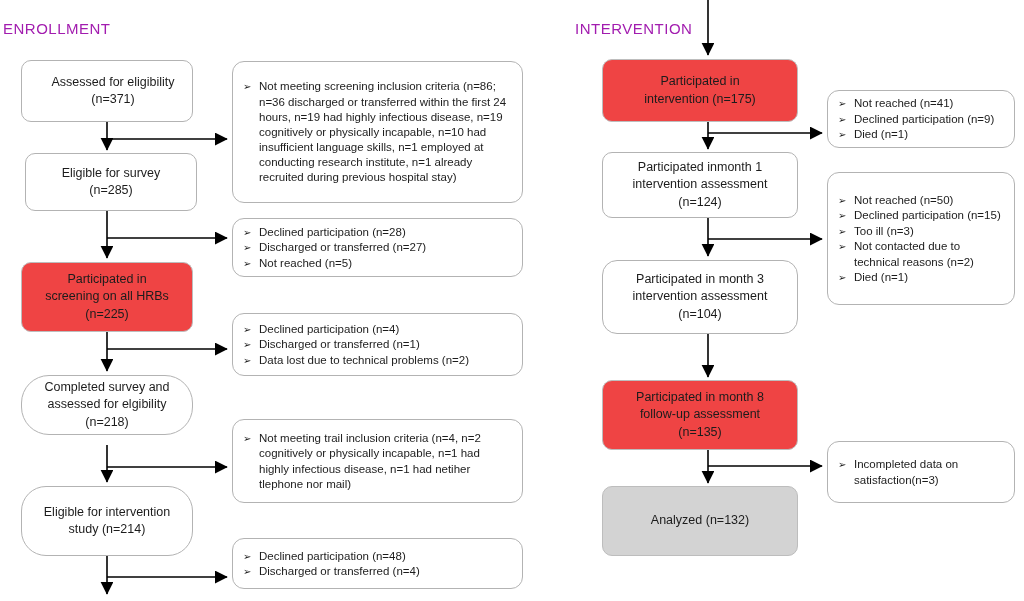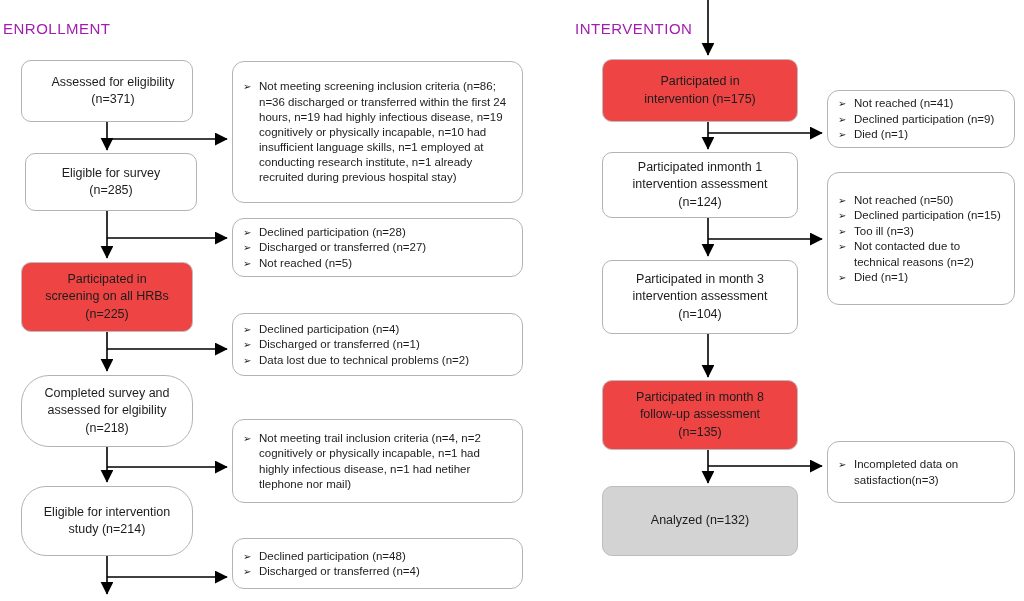--- a/index.html
+++ b/index.html
@@ -67,21 +67,21 @@
   <div class="heading" style="left:3px;top:20px;">ENROLLMENT</div>
   <div class="heading" style="left:575px;top:20px;">INTERVENTION</div>
 
   <div class="main-box" style="left:21px;top:60px;width:172px;height:62px;padding-left:20px;"><span>Assessed for eligibility
 (n=371)</span></div>
   <div class="main-box" style="left:25px;top:153px;width:172px;height:58px;"><span>Eligible for survey
 (n=285)</span></div>
   <div class="main-box shaded" style="left:21px;top:262px;width:172px;height:70px;"><span>Participated in
 screening on all HRBs
 (n=225)</span></div>
-  <div class="main-box" style="left:21px;top:375px;width:172px;height:72px;border-radius:28px;"><span>Completed survey and
+  <div class="main-box" style="left:21px;top:375px;width:172px;height:60px;border-radius:28px;"><span>Completed survey and
 assessed for elgibility
 (n=218)</span></div>
   <div class="main-box" style="left:21px;top:486px;width:172px;height:70px;border-radius:25px;"><span>Eligible for intervention
 study (n=214)</span></div>
 
   <div class="side-box" style="left:232px;top:61px;width:291px;height:142px;">
     <div class="li">
         <span class="bullet">➢</span>
         <span class="txt">Not meeting screening inclusion criteria (n=86; n=36 discharged or transferred within the first 24 hours, n=19 had highly infectious disease, n=19 cognitively or physically incapable, n=10 had insufficient language skills, n=1 employed at conducting research institute, n=1 already recruited during previous hospital stay)</span>
       </div>
@@ -129,21 +129,21 @@
         <span class="bullet">➢</span>
         <span class="txt">Discharged or transferred (n=4)</span>
       </div>
   </div>
 
   <div class="main-box shaded" style="left:602px;top:59px;width:196px;height:63px;"><span>Participated in
 intervention (n=175)</span></div>
   <div class="main-box" style="left:602px;top:152px;width:196px;height:66px;"><span>Participated inmonth 1
 intervention assessment
 (n=124)</span></div>
-  <div class="main-box" style="left:602px;top:260px;width:196px;height:74px;"><span>Participated in month 3
+  <div class="main-box" style="left:602px;top:260px;width:196px;height:74px;border-radius:15px;"><span>Participated in month 3
 intervention assessment
 (n=104)</span></div>
   <div class="main-box shaded" style="left:602px;top:380px;width:196px;height:70px;"><span>Participated in month 8
 follow-up assessment
 (n=135)</span></div>
   <div class="main-box dark" style="left:602px;top:486px;width:196px;height:70px;"><span>Analyzed (n=132)</span></div>
 
   <div class="side-box" style="left:827px;top:90px;width:188px;height:58px;">
     <div class="li">
         <span class="bullet">➢</span>

